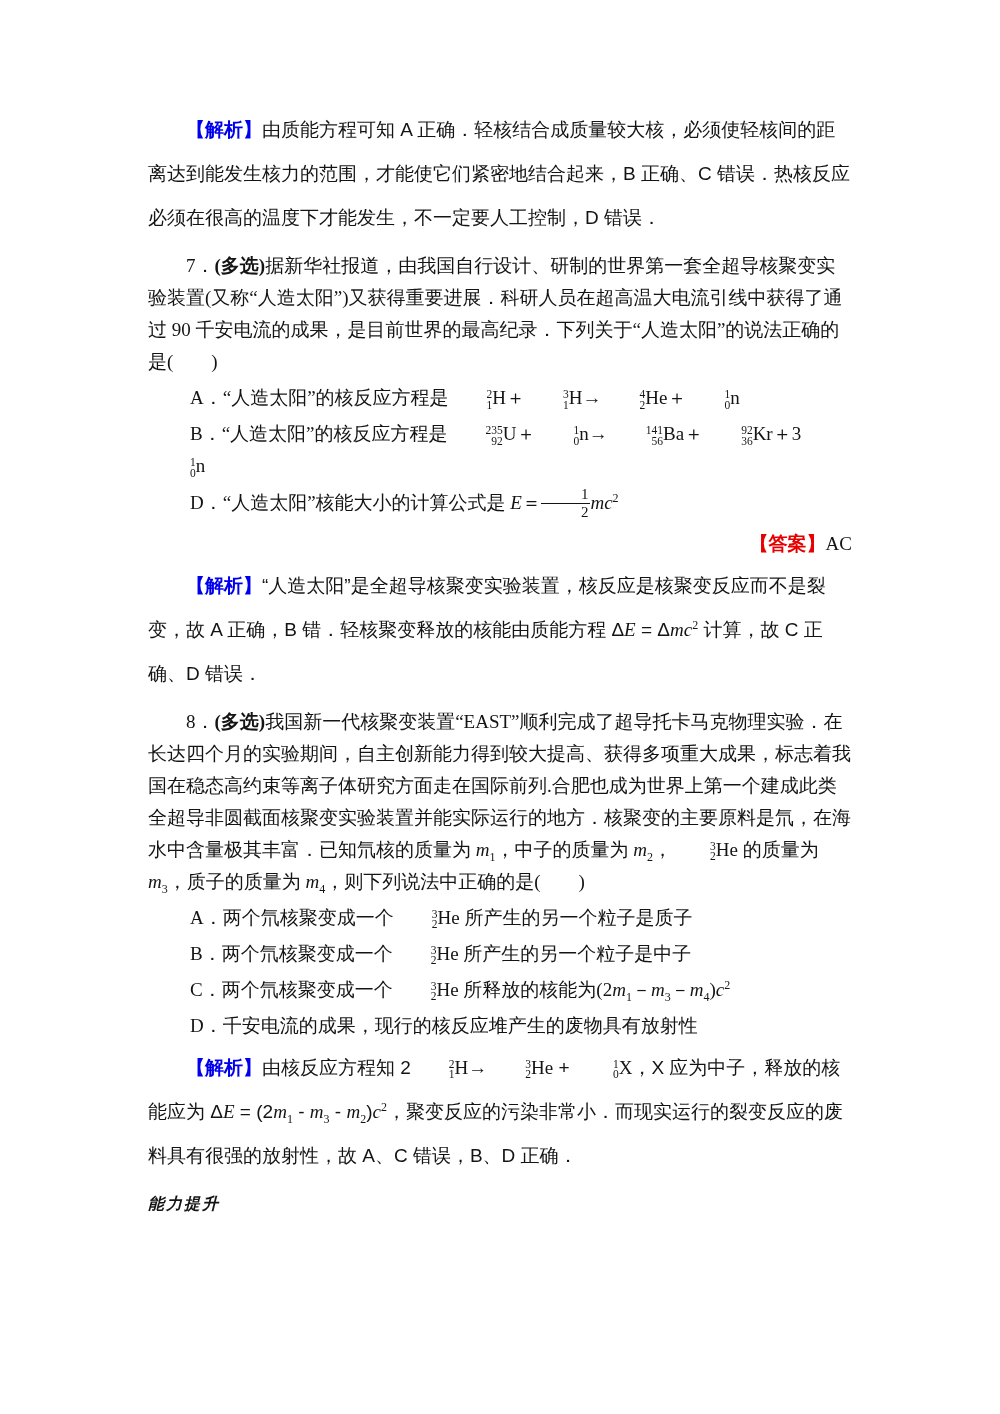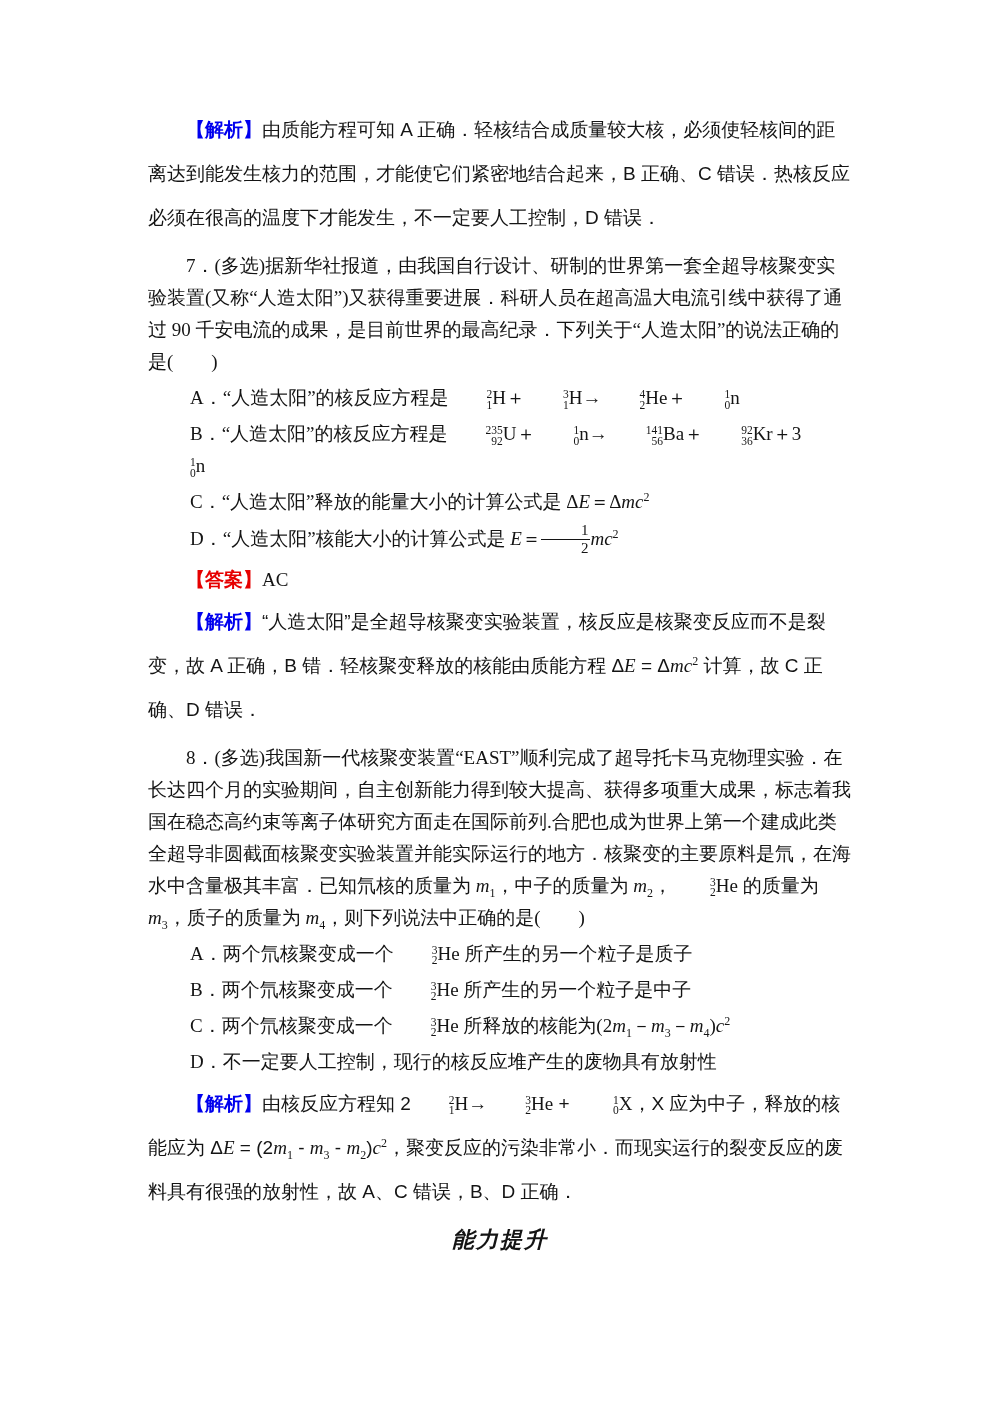--- a/index.html
+++ b/index.html
@@ -28,35 +28,35 @@
   }
   .blk.option{
     line-height:32px;
     font-family:"Liberation Serif","DejaVu Serif",serif;
     margin:4px;
   }
   .blk.answer{
     line-height:32px;
     font-family:"Liberation Serif","DejaVu Serif",serif;
     margin:6px 0 2px 0;
+    text-align:right;
   }
   .blk.heading{
     text-indent:0;
-    text-align:center;
     font-weight:bold;
     font-style:italic;
-    font-size:22px;
+    font-size:16px;
     line-height:24px;
     font-family:"Liberation Serif","DejaVu Serif",serif;
     margin:14px 0 12px 0;
     letter-spacing:2px;
   }
 
   .lbl{font-weight:bold;}
-  .bold{font-weight:normal;}
+  .bold{font-weight:bold;}
 
   .var{
     font-family:"Liberation Serif","DejaVu Serif",serif;
     font-style:italic;
   }
   sub.ss,sup.ss{
     font-size:12px;
     font-family:"Liberation Serif","DejaVu Serif",serif;
     line-height:0;
   }
@@ -86,25 +86,24 @@
 </style>
 </head>
 <body>
 
 <div class="page">
   <div class="content">
       <div class="blk explain"><span class="lbl" style="color: rgb(0, 0, 238);">【解析】</span>由质能方程可知 A 正确．轻核结合成质量较大核，必须使轻核间的距离达到能发生核力的范围，才能使它们紧密地结合起来，B 正确、C 错误．热核反应必须在很高的温度下才能发生，不一定要人工控制，D 错误．</div>
       <div class="blk question">7．<span class="bold">(多选)</span>据新华社报道，由我国自行设计、研制的世界第一套全超导核聚变实验装置(又称“人造太阳”)又获得重要进展．科研人员在超高温大电流引线中获得了通过 90 千安电流的成果，是目前世界的最高纪录．下列关于“人造太阳”的说法正确的是(　　)</div>
       <div class="blk option">A．“人造太阳”的核反应方程是<span class="nuclide"><span class="stack"><span class="a">2</span><span class="z">1</span></span><span class="sym">H</span></span>＋<span class="nuclide"><span class="stack"><span class="a">3</span><span class="z">1</span></span><span class="sym">H</span></span>→<span class="nuclide"><span class="stack"><span class="a">4</span><span class="z">2</span></span><span class="sym">He</span></span>＋<span class="nuclide"><span class="stack"><span class="a">1</span><span class="z">0</span></span><span class="sym">n</span></span></div>
       <div class="blk option">B．“人造太阳”的核反应方程是<span class="nuclide"><span class="stack"><span class="a">235</span><span class="z">92</span></span><span class="sym">U</span></span>＋<span class="nuclide"><span class="stack"><span class="a">1</span><span class="z">0</span></span><span class="sym">n</span></span>→<span class="nuclide"><span class="stack"><span class="a">141</span><span class="z">56</span></span><span class="sym">Ba</span></span>＋<span class="nuclide"><span class="stack"><span class="a">92</span><span class="z">36</span></span><span class="sym">Kr</span></span>＋3<span class="nuclide"><span class="stack"><span class="a">1</span><span class="z">0</span></span><span class="sym">n</span></span></div>
-      <div class="blk option">C．“人造太阳”释放的能量大小的计算公式是 Δ<span class="var">E</span>＝Δ<span class="var">mc</span><sup class="ss">2</sup></div>
       <div class="blk option">D．“人造太阳”核能大小的计算公式是 <span class="var">E</span>＝<span class="frac"><span class="num">1</span><span class="den">2</span></span><span class="var">mc</span><sup class="ss">2</sup></div>
       <div class="blk answer"><span class="lbl" style="color: rgb(230, 0, 0);">【答案】</span>AC</div>
       <div class="blk explain"><span class="lbl" style="color: rgb(0, 0, 238);">【解析】</span>“人造太阳”是全超导核聚变实验装置，核反应是核聚变反应而不是裂变，故 A 正确，B 错．轻核聚变释放的核能由质能方程 Δ<span class="var">E</span> = Δ<span class="var">mc</span><sup class="ss">2</sup> 计算，故 C 正确、D 错误．</div>
       <div class="blk question">8．<span class="bold">(多选)</span>我国新一代核聚变装置“EAST”顺利完成了超导托卡马克物理实验．在长达四个月的实验期间，自主创新能力得到较大提高、获得多项重大成果，标志着我国在稳态高约束等离子体研究方面走在国际前列.合肥也成为世界上第一个建成此类全超导非圆截面核聚变实验装置并能实际运行的地方．核聚变的主要原料是氘，在海水中含量极其丰富．已知氘核的质量为 <span class="var">m</span><sub class="ss">1</sub>，中子的质量为 <span class="var">m</span><sub class="ss">2</sub>，<span class="nuclide"><span class="stack"><span class="a">3</span><span class="z">2</span></span><span class="sym">He</span></span> 的质量为 <span class="var">m</span><sub class="ss">3</sub>，质子的质量为 <span class="var">m</span><sub class="ss">4</sub>，则下列说法中正确的是(　　)</div>
       <div class="blk option">A．两个氘核聚变成一个<span class="nuclide"><span class="stack"><span class="a">3</span><span class="z">2</span></span><span class="sym">He</span></span> 所产生的另一个粒子是质子</div>
       <div class="blk option">B．两个氘核聚变成一个<span class="nuclide"><span class="stack"><span class="a">3</span><span class="z">2</span></span><span class="sym">He</span></span> 所产生的另一个粒子是中子</div>
       <div class="blk option">C．两个氘核聚变成一个<span class="nuclide"><span class="stack"><span class="a">3</span><span class="z">2</span></span><span class="sym">He</span></span> 所释放的核能为(2<span class="var">m</span><sub class="ss">1</sub>－<span class="var">m</span><sub class="ss">3</sub>－<span class="var">m</span><sub class="ss">4</sub>)<span class="var">c</span><sup class="ss">2</sup></div>
-      <div class="blk option">D．不一定要人工控制，现行的核反应堆产生的废物具有放射性</div>
+      <div class="blk option">D．千安电流的成果，现行的核反应堆产生的废物具有放射性</div>
       <div class="blk explain"><span class="lbl" style="color: rgb(0, 0, 238);">【解析】</span>由核反应方程知 2<span class="nuclide"><span class="stack"><span class="a">2</span><span class="z">1</span></span><span class="sym">H</span></span>→<span class="nuclide"><span class="stack"><span class="a">3</span><span class="z">2</span></span><span class="sym">He</span></span> + <span class="nuclide"><span class="stack"><span class="a">1</span><span class="z">0</span></span><span class="sym">X</span></span>，X 应为中子，释放的核能应为 Δ<span class="var">E</span> = (2<span class="var">m</span><sub class="ss">1</sub> - <span class="var">m</span><sub class="ss">3</sub> - <span class="var">m</span><sub class="ss">2</sub>)<span class="var">c</span><sup class="ss">2</sup>，聚变反应的污染非常小．而现实运行的裂变反应的废料具有很强的放射性，故 A、C 错误，B、D 正确．</div>
       <div class="blk heading noindent">能力提升</div>
     </div>
 </div>
 
 </body></html>

